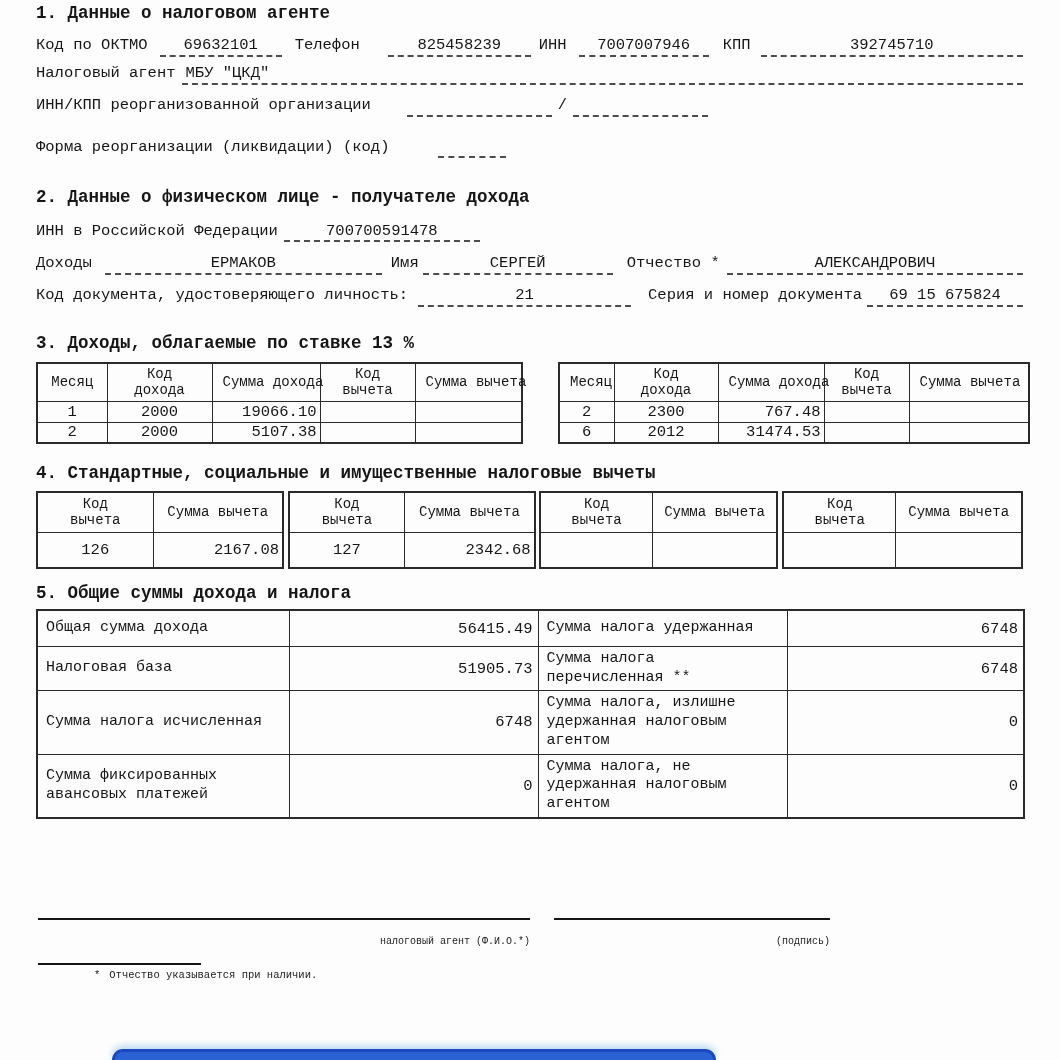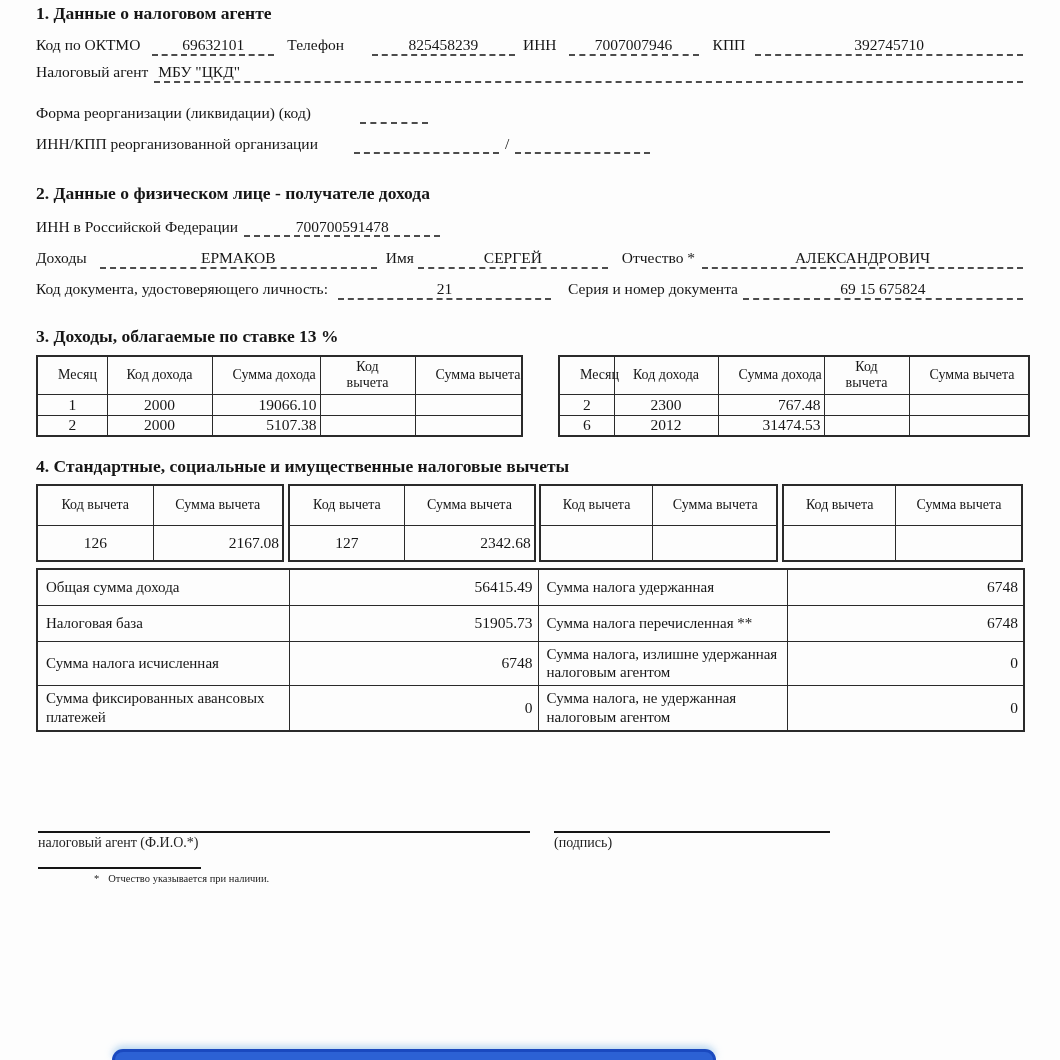--- a/index.html
+++ b/index.html
@@ -3,63 +3,63 @@
 <meta charset="utf-8">
 <style>
   * { box-sizing: border-box; }
   html,body { margin:0; padding:0; }
   body {
     width:1060px; height:1060px;
     font-family:"Liberation Serif","DejaVu Serif",serif;
     color:#161616; background:#fdfdfd;
   }
   .page { position:relative; width:1060px; height:1060px; overflow:hidden; background:#fdfdfd; }
-  .content { padding:3px 37px 0 36px; }
+  .content { padding:3px 37px 0 36px;font-family:Liberation Mono, monospace; }
 
   .h { font-size:17.5px; font-weight:700; margin:0; line-height:1.15; }
 
   .frow { display:flex; align-items:baseline; font-size:15.5px; }
   .lbl { white-space:nowrap; }
   .dash {
     border-bottom:2px dashed #4c4c4c;
     text-align:center; line-height:1.15; white-space:nowrap;
   }
   .dash:empty::before { content:"\00a0"; }
   .dash.left { text-align:left; padding-left:4px; }
 
   
   table { border-collapse:collapse; table-layout:fixed; }
   .t3, .t4, .t5 { border:2.5px solid #2a2a2a; }
   .t3 th, .t3 td, .t4 th, .t4 td, .t5 td {
     border:1.6px solid #2a2a2a;
   }
   th {
     font-weight:400; font-size:14px; line-height:1.18;
-    vertical-align:middle; text-align:center; padding:1px 20px; height:38px;
+    vertical-align:middle; text-align:center; padding:1px 10px; height:38px;
   }
   th.pw { padding:1px 16px; }
   th.nw { white-space:nowrap; }
   .t3 td { font-size:15.5px; height:21px; padding:0 3px; }
   .t4 th { height:40px; }
   .t4 td { font-size:15.5px; height:36px; padding:0 3px; }
   td.c { text-align:center; }
   td.r { text-align:right; }
 
   .tables3 { display:flex; gap:35px; margin-top:9px; }
   .tables4 { display:flex; justify-content:space-between; margin-top:8px; width:987px; }
 
   .t5 { width:987px; margin-top:6px; }
   .t5 td.lab { text-align:left; padding:3px 6px 3px 8px; font-size:15px; line-height:1.25; vertical-align:middle; }
   .t5 td.val { text-align:right; padding:3px 5px; font-size:15.5px; vertical-align:middle; }
   .t5 tr.h36 td { height:36px; }
   .t5 tr.h38 td { height:38px; }
 
   .sig-row { display:flex; margin-top:99px; margin-left:2px; }
   .sig-line { border-bottom:2px solid #151515; height:2px; }
-  .sig-caption { text-align:left; font-size:14px; margin-top:2px; color:#222; }
+  .sig-caption { text-align:right; font-size:10px; margin-top:16px; color:#222; }
 
   .footnote { margin-top:16px; }
   .fn-line { width:163px; border-top:2px solid #151515; height:1px; margin-left:2px; }
   .fn-text { font-size:10.5px; margin:4px 0 0 58px; color:#1b1b1b; }
   .fn-text .star { margin-right:9px; }
 
   .bottom-button {
     position:absolute; left:112px; bottom:0;
     width:604px; height:11px;
     border-radius:11px 11px 0 0;
@@ -85,30 +85,30 @@
       <span class="dash" style="width:130px;margin-left:12px">7007007946</span>
       <span class="lbl" style="margin-left:14px">КПП</span>
       <span class="dash" style="flex:1;margin-left:10px">392745710</span>
     </div>
 
     <div class="frow" style="margin-top:7px">
       <span class="lbl">Налоговый агент</span>
       <span class="dash left" style="flex:1;margin-left:6px">МБУ "ЦКД"</span>
     </div>
 
-    <div class="frow" style="margin-top:21px">
-      <span class="lbl">Форма реорганизации (ликвидации) (код)</span>
-      <span class="dash" style="width:68px;margin-left:49px"></span>
-    </div>
-
     <div class="frow" style="margin-top:11px">
       <span class="lbl">ИНН/КПП реорганизованной организации</span>
       <span class="dash" style="width:145px;margin-left:36px"></span>
       <span class="lbl" style="margin:0 6px">/</span>
       <span class="dash" style="width:135px"></span>
+    </div>
+
+    <div class="frow" style="margin-top:21px">
+      <span class="lbl">Форма реорганизации (ликвидации) (код)</span>
+      <span class="dash" style="width:68px;margin-left:49px"></span>
     </div>
 
     <h2 class="h" style="margin-top:29px">2. Данные о физическом лице - получателе дохода</h2>
 
     <div class="frow" style="margin-top:14px">
       <span class="lbl">ИНН в Российской Федерации</span>
       <span class="dash" style="width:196px;margin-left:6px">700700591478</span>
     </div>
 
     <div class="frow" style="margin-top:12px">
@@ -272,20 +272,21 @@
           </thead>
         <tbody>
             <tr>
           <td class="c"></td>
           <td class="r"></td>
         </tr>
           </tbody>
       </table>
     </div>
 
+    <h2 class="h" style="margin-top:14px">5. Общие суммы дохода и налога</h2>
 
     <table class="t5">
       <colgroup>
           <col style="width:252px">
           <col style="width:249px">
           <col style="width:249px">
           <col style="width:237px">
         </colgroup>
       <tbody>
         <tr class="h36">

